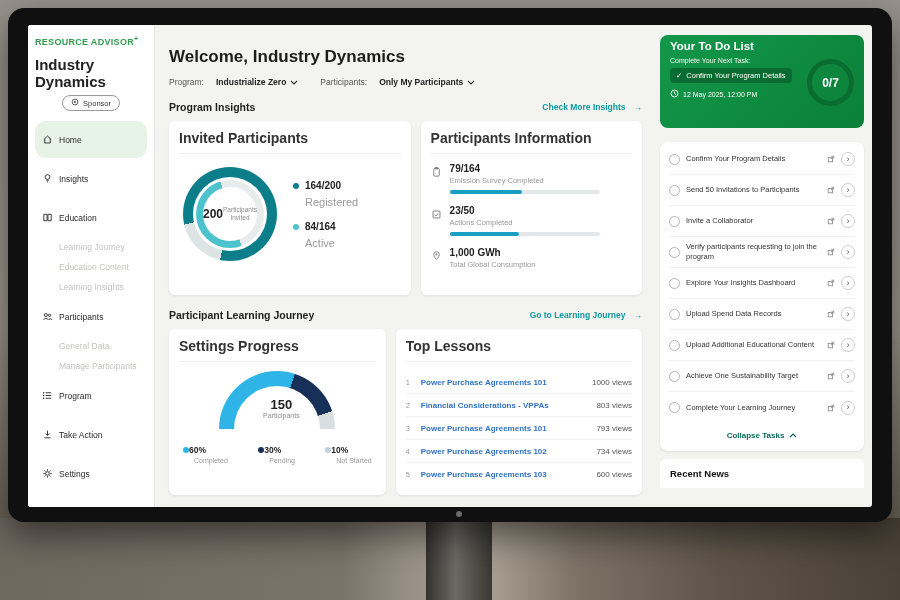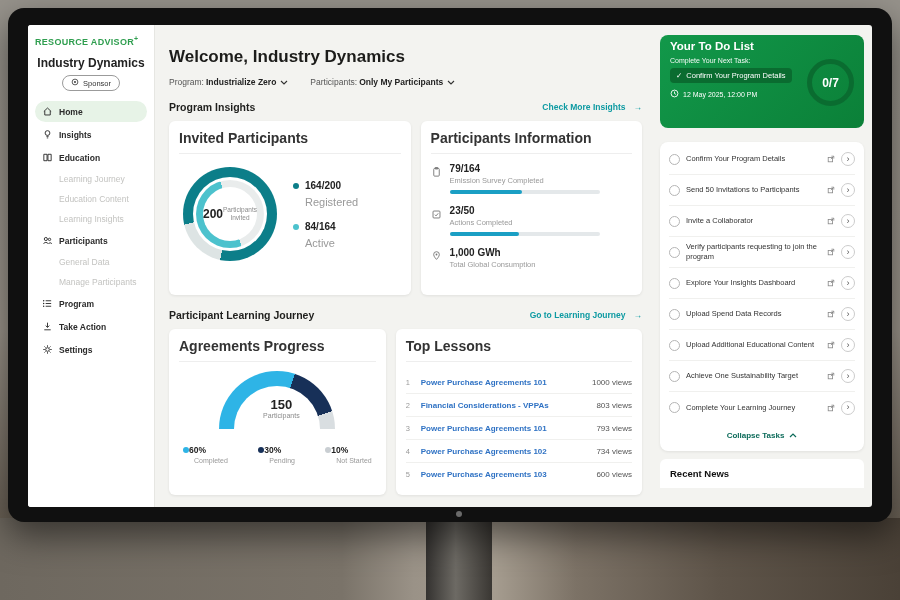--- a/index.html
+++ b/index.html
@@ -25,36 +25,36 @@
     box-shadow:0 14px 34px rgba(0,0,0,.5);
     padding:17px 20px 15px 20px;
   }
   .power-dot { position:absolute; left:448px; bottom:5px; width:6px; height:6px; border-radius:50%; background:#6a6a6a; }
   .screen { width:100%; height:100%; background:#f3f3f0; border-radius:3px; display:flex; overflow:hidden; }
 
   
   .sidebar { width:127px; background:#fff; border-right:1px solid #e6e6e2; padding:10px 7px; flex:none; }
   .logo { color:#2f9e4f; font-weight:bold; font-size:9px; letter-spacing:.3px; white-space:nowrap; }
   .logo sup { font-size:7px; }
-  .org { font-size:12px; font-weight:bold; color:#222; text-align:center; margin-top:9px; }
+  .org { font-size:15px; font-weight:bold; color:#222; text-align:left; margin-top:9px; }
   .sponsor-pill {
     margin:5px auto 0; border:1px solid #9b9b9b; border-radius:10px; padding:2px 8px;
     font-size:7.5px; color:#333; display:flex; align-items:center; gap:4px; width:fit-content; background:#fff; cursor:pointer;
   }
   .nav { margin-top:10px; display:flex; flex-direction:column; gap:2px; }
-  .nav-item { display:flex; align-items:center; gap:6px; font-size:8.5px; font-weight:bold; color:#2b2b2b; padding:5px 7px; border-radius:11px; cursor:pointer; }
+  .nav-item { display:flex; align-items:center; gap:6px; font-size:8.5px; font-weight:normal; color:#2b2b2b; padding:13px 7px; border-radius:11px; cursor:pointer; }
   .nav-item.active { background:#e7f3e7; }
   .nav-item.sub { color:#c3c3c0; font-weight:normal; padding:4px 7px 4px 24px; }
   .nav-item .icon { display:flex; color:#2b2b2b; flex:none; }
 
   
   .main { flex:1; min-width:0; padding:6px 12px 0 14px; }
   .h1 { font-size:17px; font-weight:bold; color:#1c1c1a; margin:16px 0 10px; }
   .filters { display:flex; gap:22px; align-items:center; margin-bottom:4px; }
-  .filter { display:flex; align-items:flex-start; gap:2px; }
+  .filter { display:flex; align-items:flex-start; gap:12px; }
   .filter-label { font-size:8.5px; color:#555; }
   .filter-value { display:flex; align-items:center; gap:4px; font-size:8.5px; font-weight:bold; color:#222;
     background:none; border:none; font-family:inherit; cursor:pointer; }
   .chev { display:flex; color:#333; }
   .section-row { display:flex; justify-content:space-between; align-items:center; margin:14px 0 8px; }
   .section-title { font-size:10.5px; font-weight:bold; color:#1f1f1d; }
   .section-link { font-size:8.5px; font-weight:bold; color:#0d9aa2; display:flex; align-items:center; gap:8px; text-decoration:none; cursor:pointer; }
   .cards-row { display:flex; gap:10px; }
   .card { background:#fff; border-radius:6px; box-shadow:0 1px 3px rgba(0,0,0,.08); padding:0 10px 10px; }
   .card-title { font-size:14px; font-weight:bold; color:#333; padding:9px 0 7px; border-bottom:1px solid #eee; margin-bottom:9px; }
@@ -343,21 +343,21 @@
         <span class="section-title">Participant Learning Journey</span>
         <a class="section-link">
           <span>Go to Learning Journey</span>
           <span>→</span>
         </a>
       </div>
 
       <div class="cards-row">
 
         <div class="card card-edu">
-          <div class="card-title">Agreements Progress</div>
+          <div class="card-title">Settings Progress</div>
           <div class="gauge-wrap">
             <div class="gauge">
               <div class="gauge-arc"></div>
               <div class="gauge-hole"></div>
             </div>
             <div class="gauge-center">
               <div class="gauge-value">150</div>
               <div class="gauge-label">Participants</div>
             </div>
           </div>

